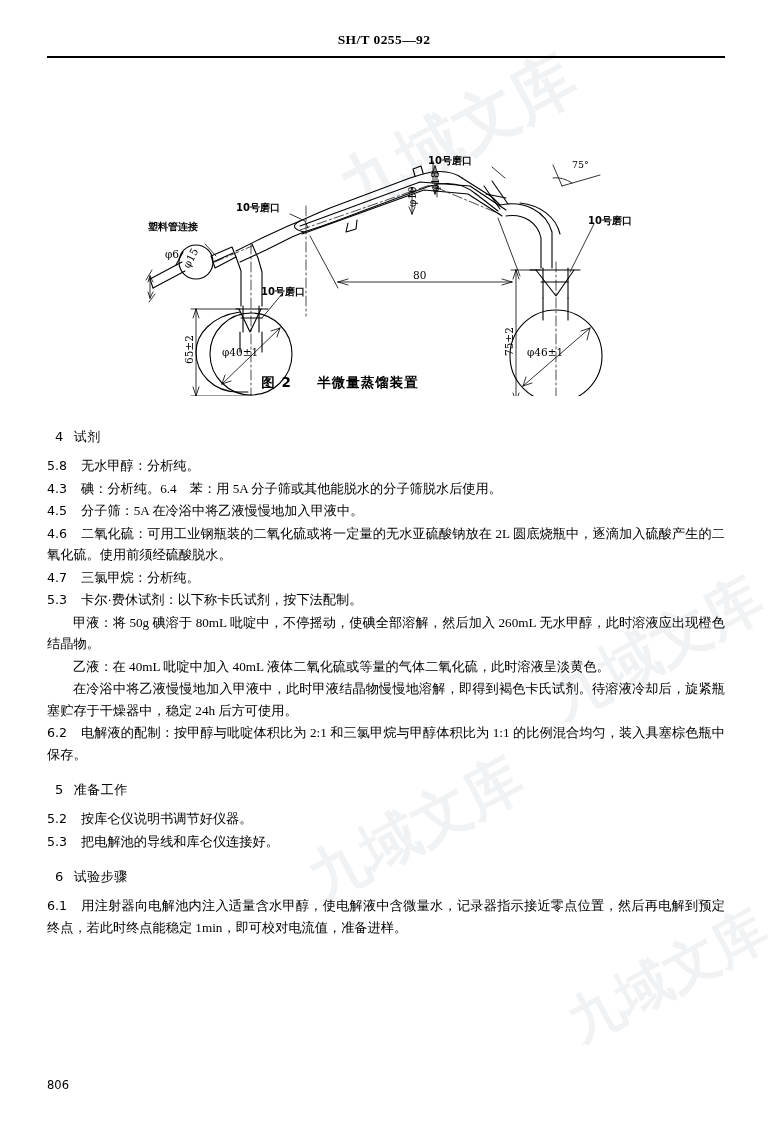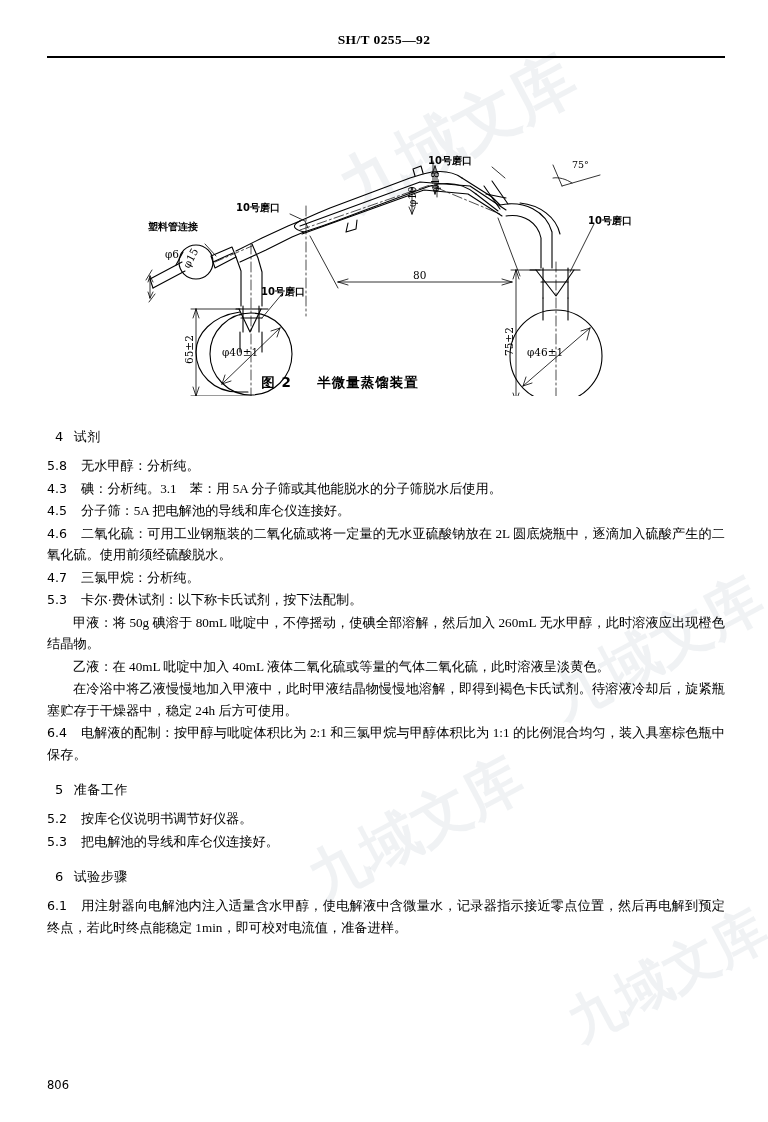--- a/index.html
+++ b/index.html
@@ -324,29 +324,29 @@
     <span style="display:inline-block;width:14px"></span>
     <span>半微量蒸馏装置</span>
   </div>
 
   <div id="content">
 
     <div class="sec-head">
       <span class="num">4</span><span>试剂</span>
     </div>
     <p class="para"><span class="num">5.8</span><span>无水甲醇：分析纯。</span></p>
-    <p class="para"><span class="num">4.3</span><span>碘：分析纯。3.1　苯：用 5A 分子筛或其他能脱水的分子筛脱水后使用。</span></p>
-    <p class="para"><span class="num">4.5</span><span>分子筛：5A 把电解池的导线和库仑仪连接好。</span></p>
+    <p class="para"><span class="num">4.3</span><span>碘：分析纯。6.4　苯：用 5A 分子筛或其他能脱水的分子筛脱水后使用。</span></p>
+    <p class="para"><span class="num">4.5</span><span>分子筛：5A 在冷浴中将乙液慢慢地加入甲液中。</span></p>
     <p class="para"><span class="num">4.6</span><span>二氧化硫：可用工业钢瓶装的二氧化硫或将一定量的无水亚硫酸钠放在 2L 圆底烧瓶中，逐滴加入硫酸产生的二氧化硫。使用前须经硫酸脱水。</span></p>
     <p class="para"><span class="num">4.7</span><span>三氯甲烷：分析纯。</span></p>
     <p class="para"><span class="num">5.3</span><span>卡尔·费休试剂：以下称卡氏试剂，按下法配制。</span></p>
     <p class="para indent">甲液：将 50g 碘溶于 80mL 吡啶中，不停摇动，使碘全部溶解，然后加入 260mL 无水甲醇，此时溶液应出现橙色结晶物。</p>
     <p class="para indent">乙液：在 40mL 吡啶中加入 40mL 液体二氧化硫或等量的气体二氧化硫，此时溶液呈淡黄色。</p>
     <p class="para indent">在冷浴中将乙液慢慢地加入甲液中，此时甲液结晶物慢慢地溶解，即得到褐色卡氏试剂。待溶液冷却后，旋紧瓶塞贮存于干燥器中，稳定 24h 后方可使用。</p>
-    <p class="para"><span class="num">6.4</span><span>电解液的配制：按甲醇与吡啶体积比为 2:1 和三氯甲烷与甲醇体积比为 1:1 的比例混合均匀，装入具塞棕色瓶中保存。</span></p>
+    <p class="para"><span class="num">6.2</span><span>电解液的配制：按甲醇与吡啶体积比为 2:1 和三氯甲烷与甲醇体积比为 1:1 的比例混合均匀，装入具塞棕色瓶中保存。</span></p>
 
     <div class="sec-head">
       <span class="num">5</span><span>准备工作</span>
     </div>
     <p class="para"><span class="num">5.2</span><span>按库仑仪说明书调节好仪器。</span></p>
     <p class="para"><span class="num">5.3</span><span>把电解池的导线和库仑仪连接好。</span></p>
 
     <div class="sec-head">
       <span class="num">6</span><span>试验步骤</span>
     </div>

